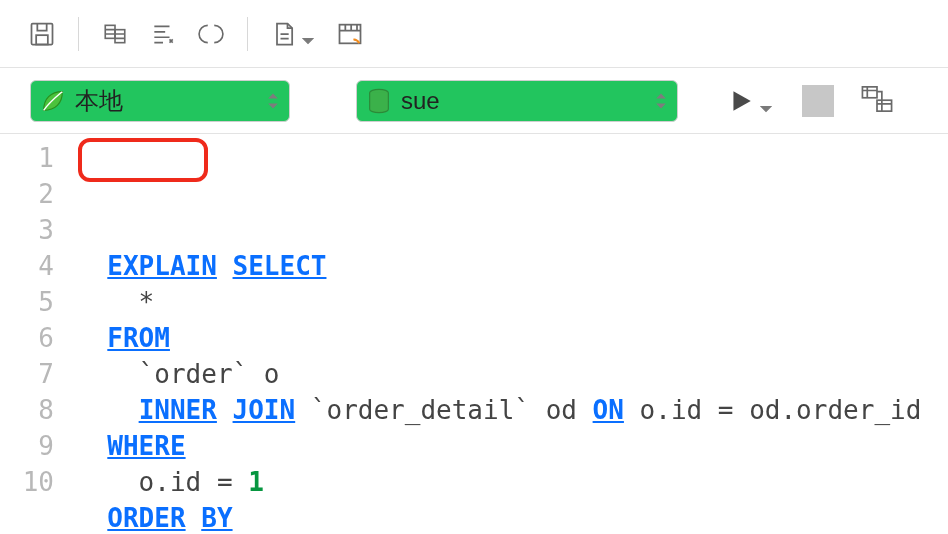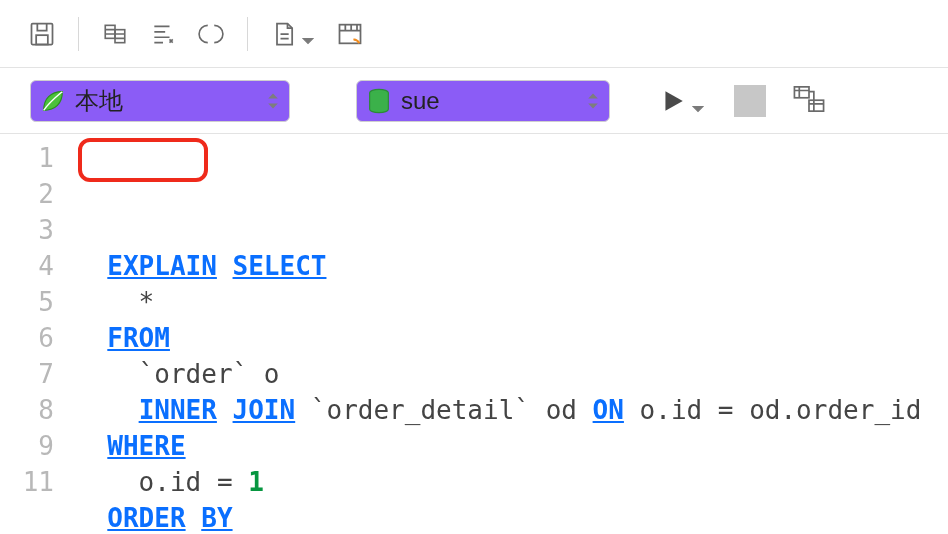--- a/index.html
+++ b/index.html
@@ -49,27 +49,27 @@
     gap: 22px;
     padding: 0 22px 0 30px;
     border-bottom: 1px solid #e3e3e3;
   }
   .combo {
     display: flex;
     align-items: center;
     height: 42px;
     border: 1px solid #cfcfcf;
     border-radius: 6px;
-    background: #8b5cf6;
+    background: #22c55e;
     padding: 0 10px 0 8px;
     font-size: 24px;
     position: relative;
   }
   .combo1 { width: 260px; }
-  .combo2 { margin-left: 44px; width: 254px; }
+  .combo2 { margin-left: 44px; width: 322px; }
   .combo-icon { width: 28px; height: 28px; display:flex; align-items:center; justify-content:center; margin-right: 8px;}
   .combo-label { flex:1; color:#222; }
   .combo-chevs { display:flex; flex-direction:column; gap:0; }
   .combo-chevs svg { width:12px; height:10px; fill:#7d7d7d; }
   .run-group { display:flex; align-items:center; margin-left: 22px;}
   .run-btn { width: 38px; height: 38px; display:flex; align-items:center; justify-content:center;}
   .run-btn svg { width: 26px; height: 26px; }
   .stop-btn { width: 32px; height: 32px; background:#c7c7c7; margin-left: 30px; }
   .right-icon { margin-left: 26px; }
   .right-icon svg { width:34px; height:32px; stroke:#6a6a6a; fill:none; stroke-width:1.4;}
@@ -234,18 +234,18 @@
   <div class="gutter" id="gutter">
       <div>1</div>
       <div>2</div>
       <div>3</div>
       <div>4</div>
       <div>5</div>
       <div>6</div>
       <div>7</div>
       <div>8</div>
       <div>9</div>
-      <div>11</div>
+      <div>10</div>
     </div>
   <div class="code" id="code">
     <div class="highlight-box"></div>
   <div class="line"><span class="id">  </span><span class="kw">EXPLAIN</span><span class="id"> </span><span class="kw">SELECT</span></div><div class="line"><span class="id">  </span><span class="id">  *</span></div><div class="line"><span class="id">  </span><span class="kw">FROM</span></div><div class="line"><span class="id">  </span><span class="id">  `order` o</span></div><div class="line"><span class="id">  </span><span class="id">  </span><span class="kw">INNER</span><span class="id"> </span><span class="kw">JOIN</span><span class="id"> `order_detail` od </span><span class="kw">ON</span><span class="id"> o.id = od.order_id</span></div><div class="line"><span class="id">  </span><span class="kw">WHERE</span></div><div class="line"><span class="id">  </span><span class="id">  o.id = </span><span class="num">1</span></div><div class="line"><span class="id">  </span><span class="kw">ORDER</span><span class="id"> </span><span class="kw">BY</span></div></div>
 </div>
 
 </body></html>

